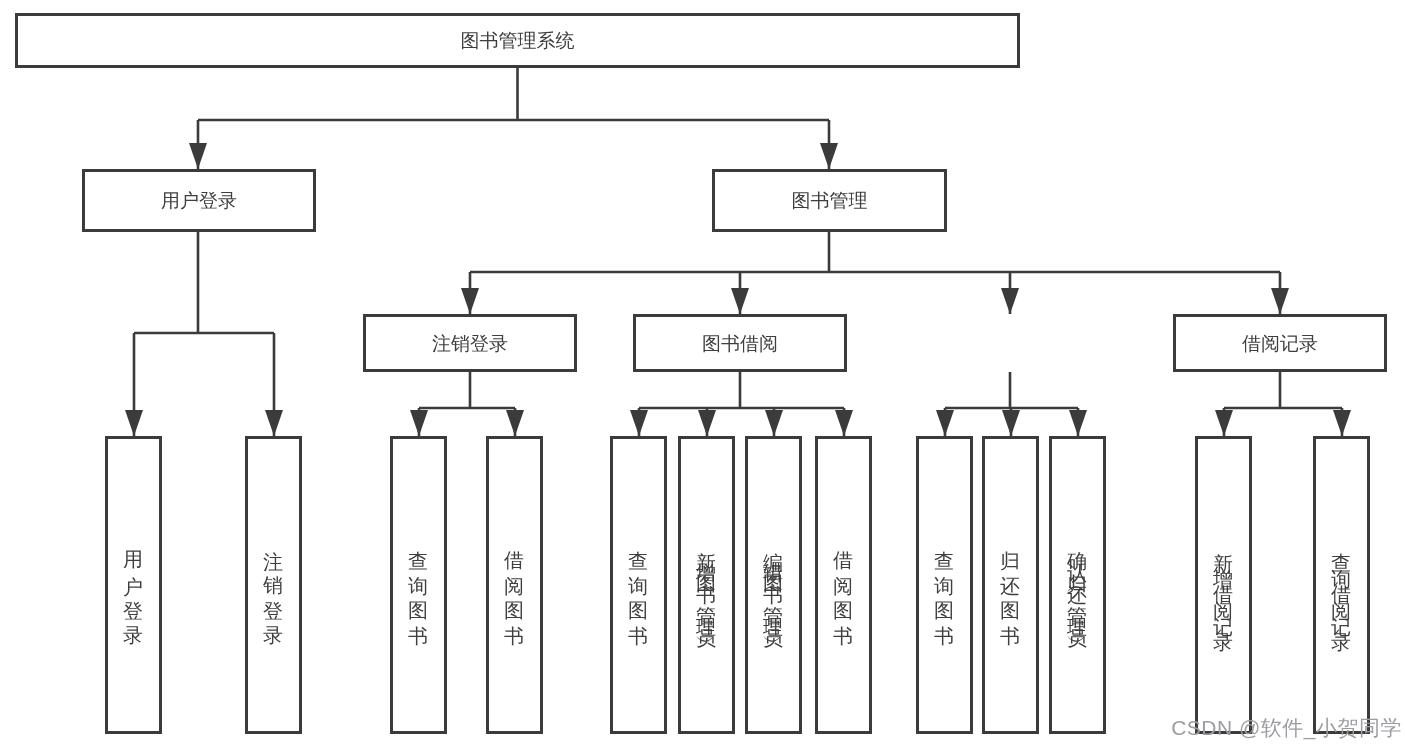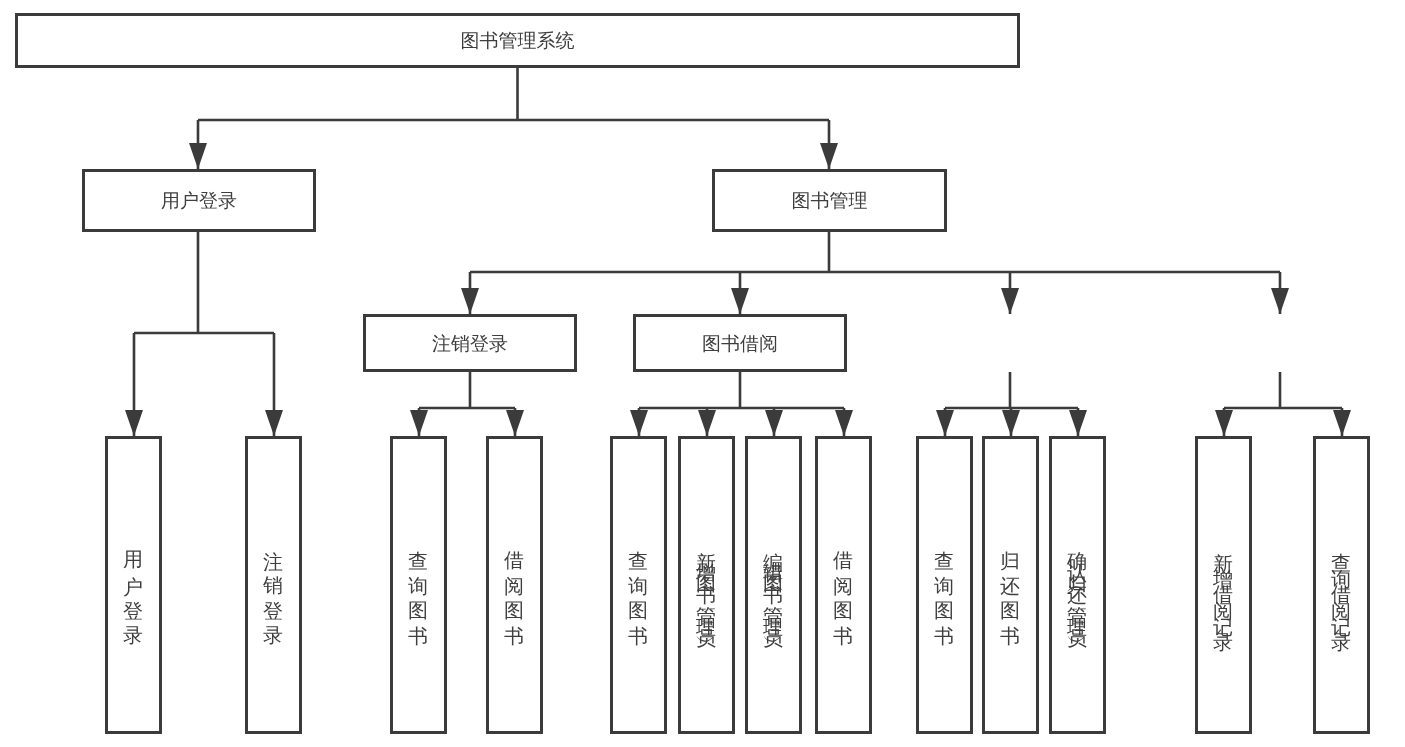--- a/index.html
+++ b/index.html
@@ -115,20 +115,23 @@
   <div class="box n-mgmt">
     <span>图书管理</span>
   </div>
 
   <div class="box n-s0">
     <span>注销登录</span>
   </div>
   <div class="box n-s1">
     <span>图书借阅</span>
   </div>
+  <div class="box n-s3">
+    <span>借阅记录</span>
+  </div>
 
   <div class="box leaf vs L0">
     <span>用户登录</span>
   </div>
   <div class="box leaf vs L1">
     <span>注销登录</span>
   </div>
 
   <div class="box leaf vs L2">
     <span>查询图书</span>
@@ -160,14 +163,15 @@
     <span>确认归还（管理员）</span>
   </div>
 
   <div class="box leaf vm L11">
     <span>新增借阅记录</span>
   </div>
   <div class="box leaf vm L12">
     <span>查询借阅记录</span>
   </div>
 
+  <div class="watermark">CSDN @软件_小贺同学</div>
 
 </div>
 
 </body></html>

